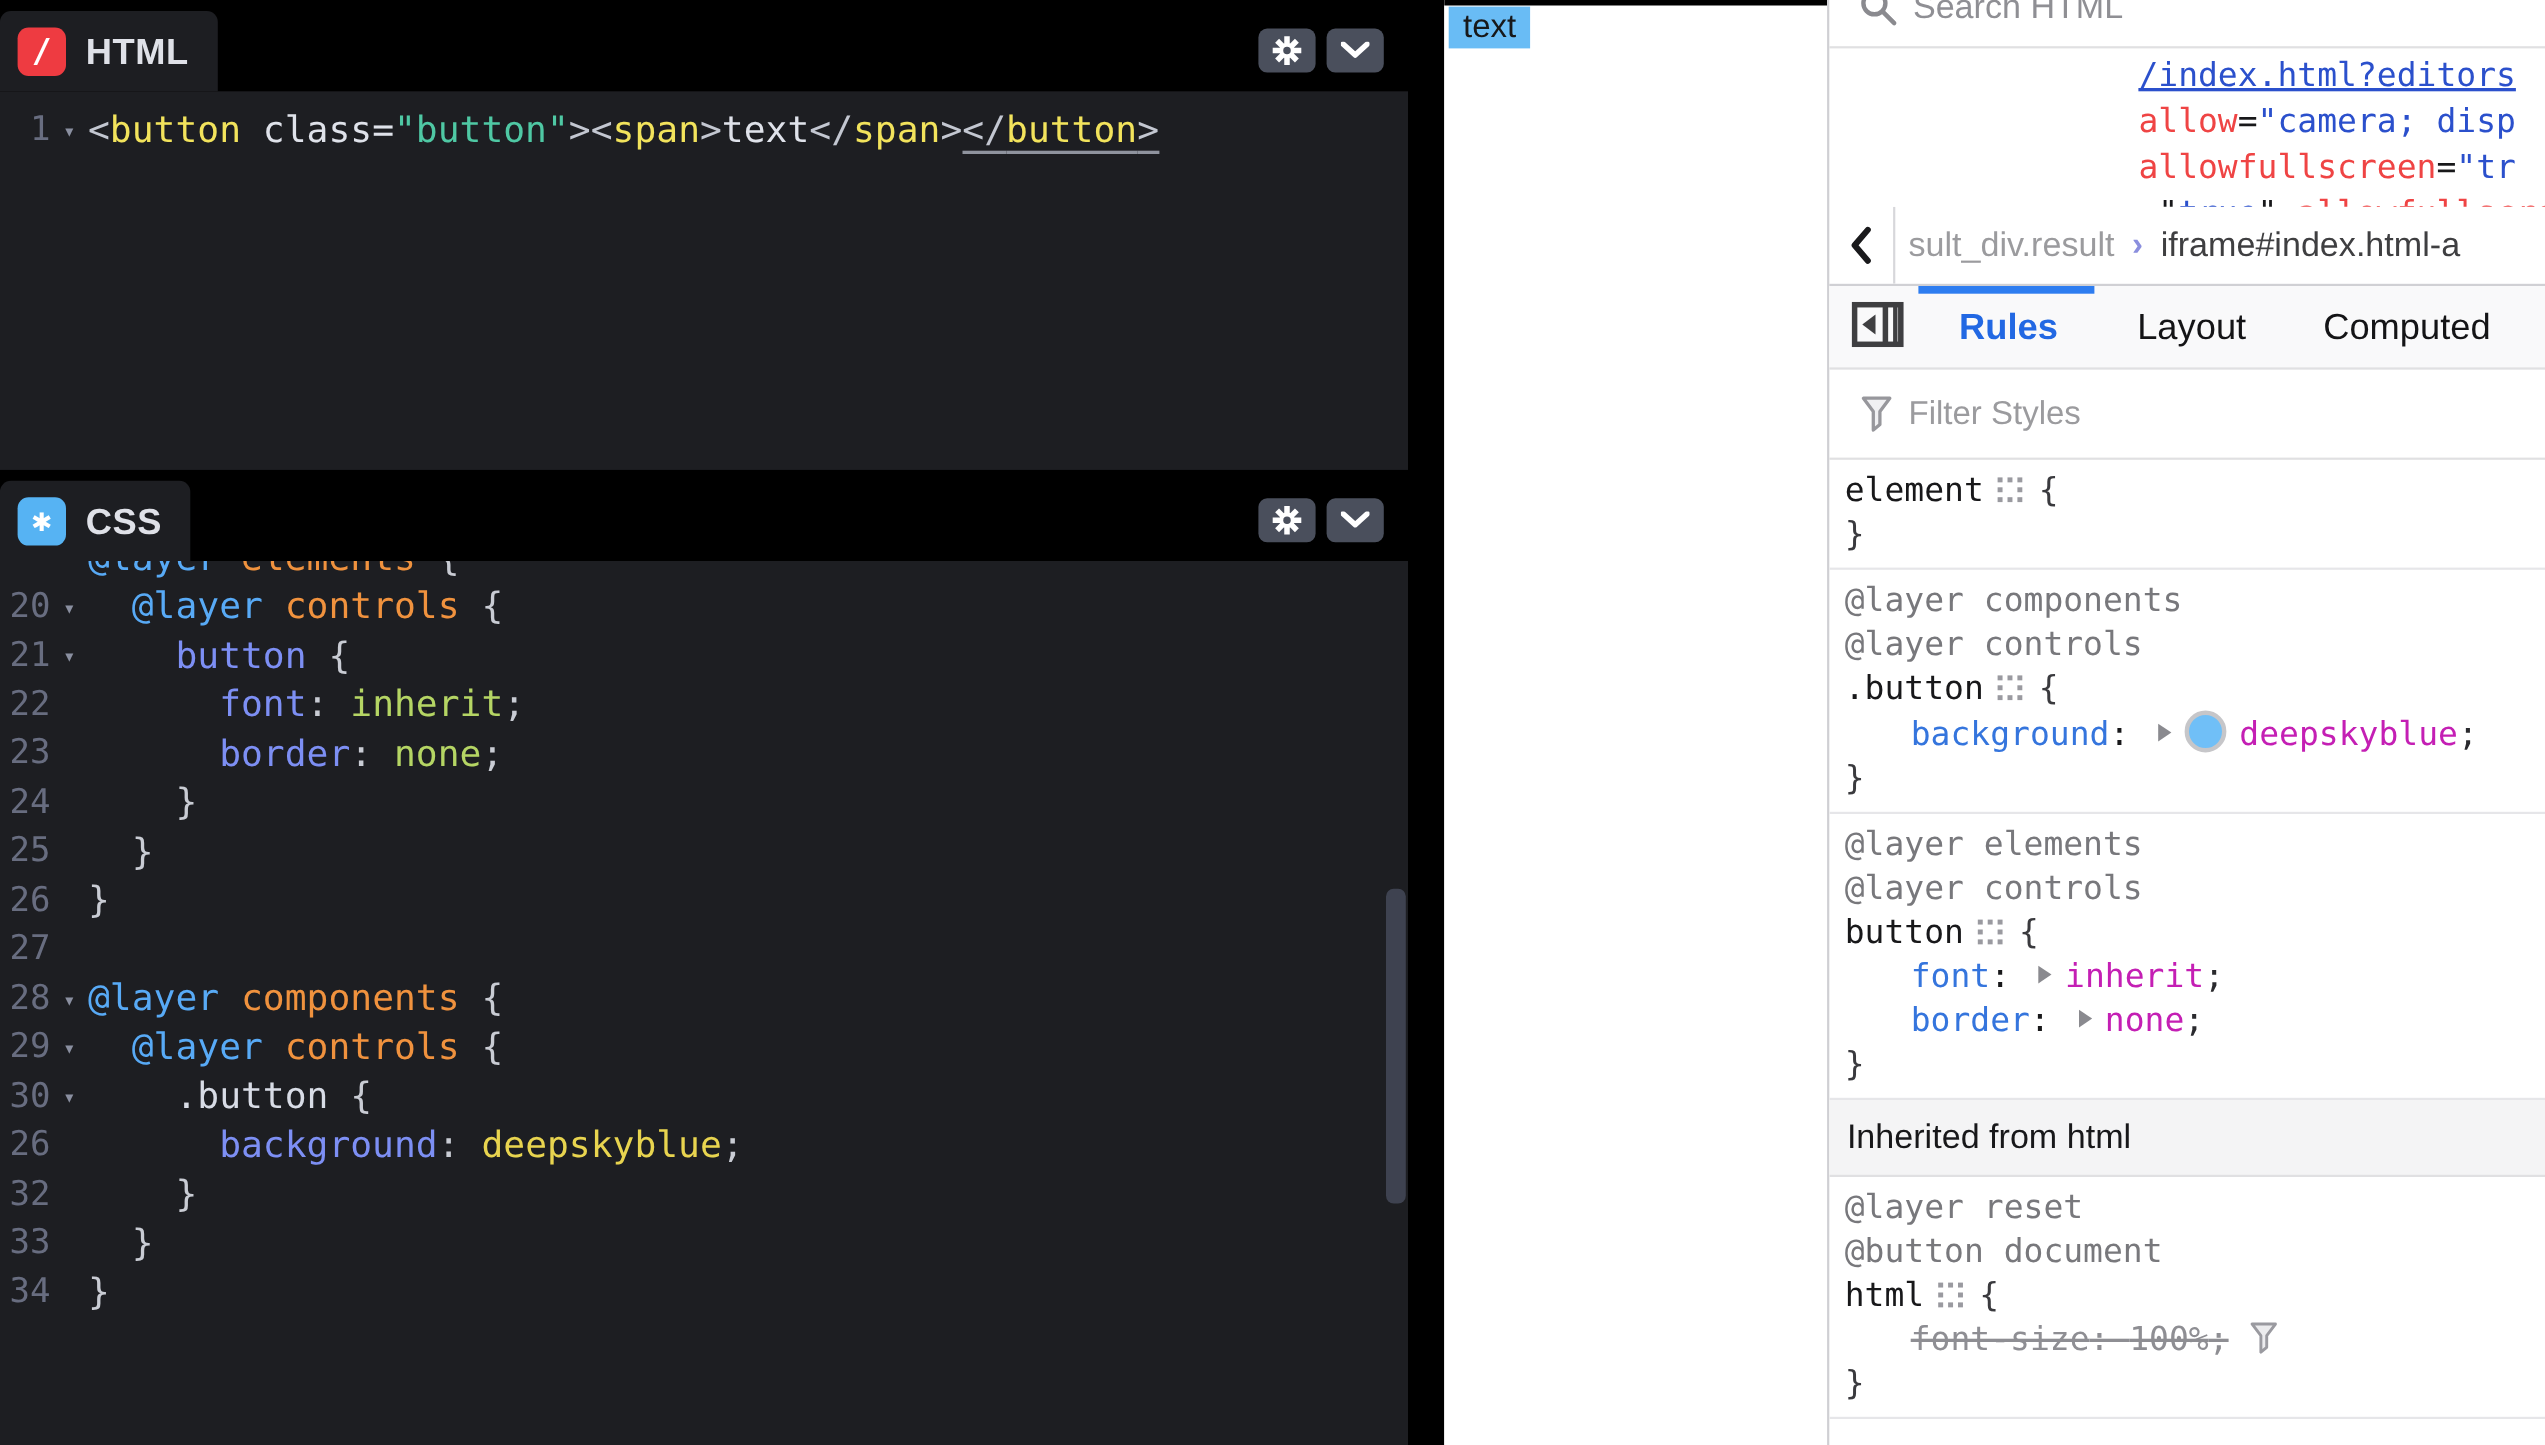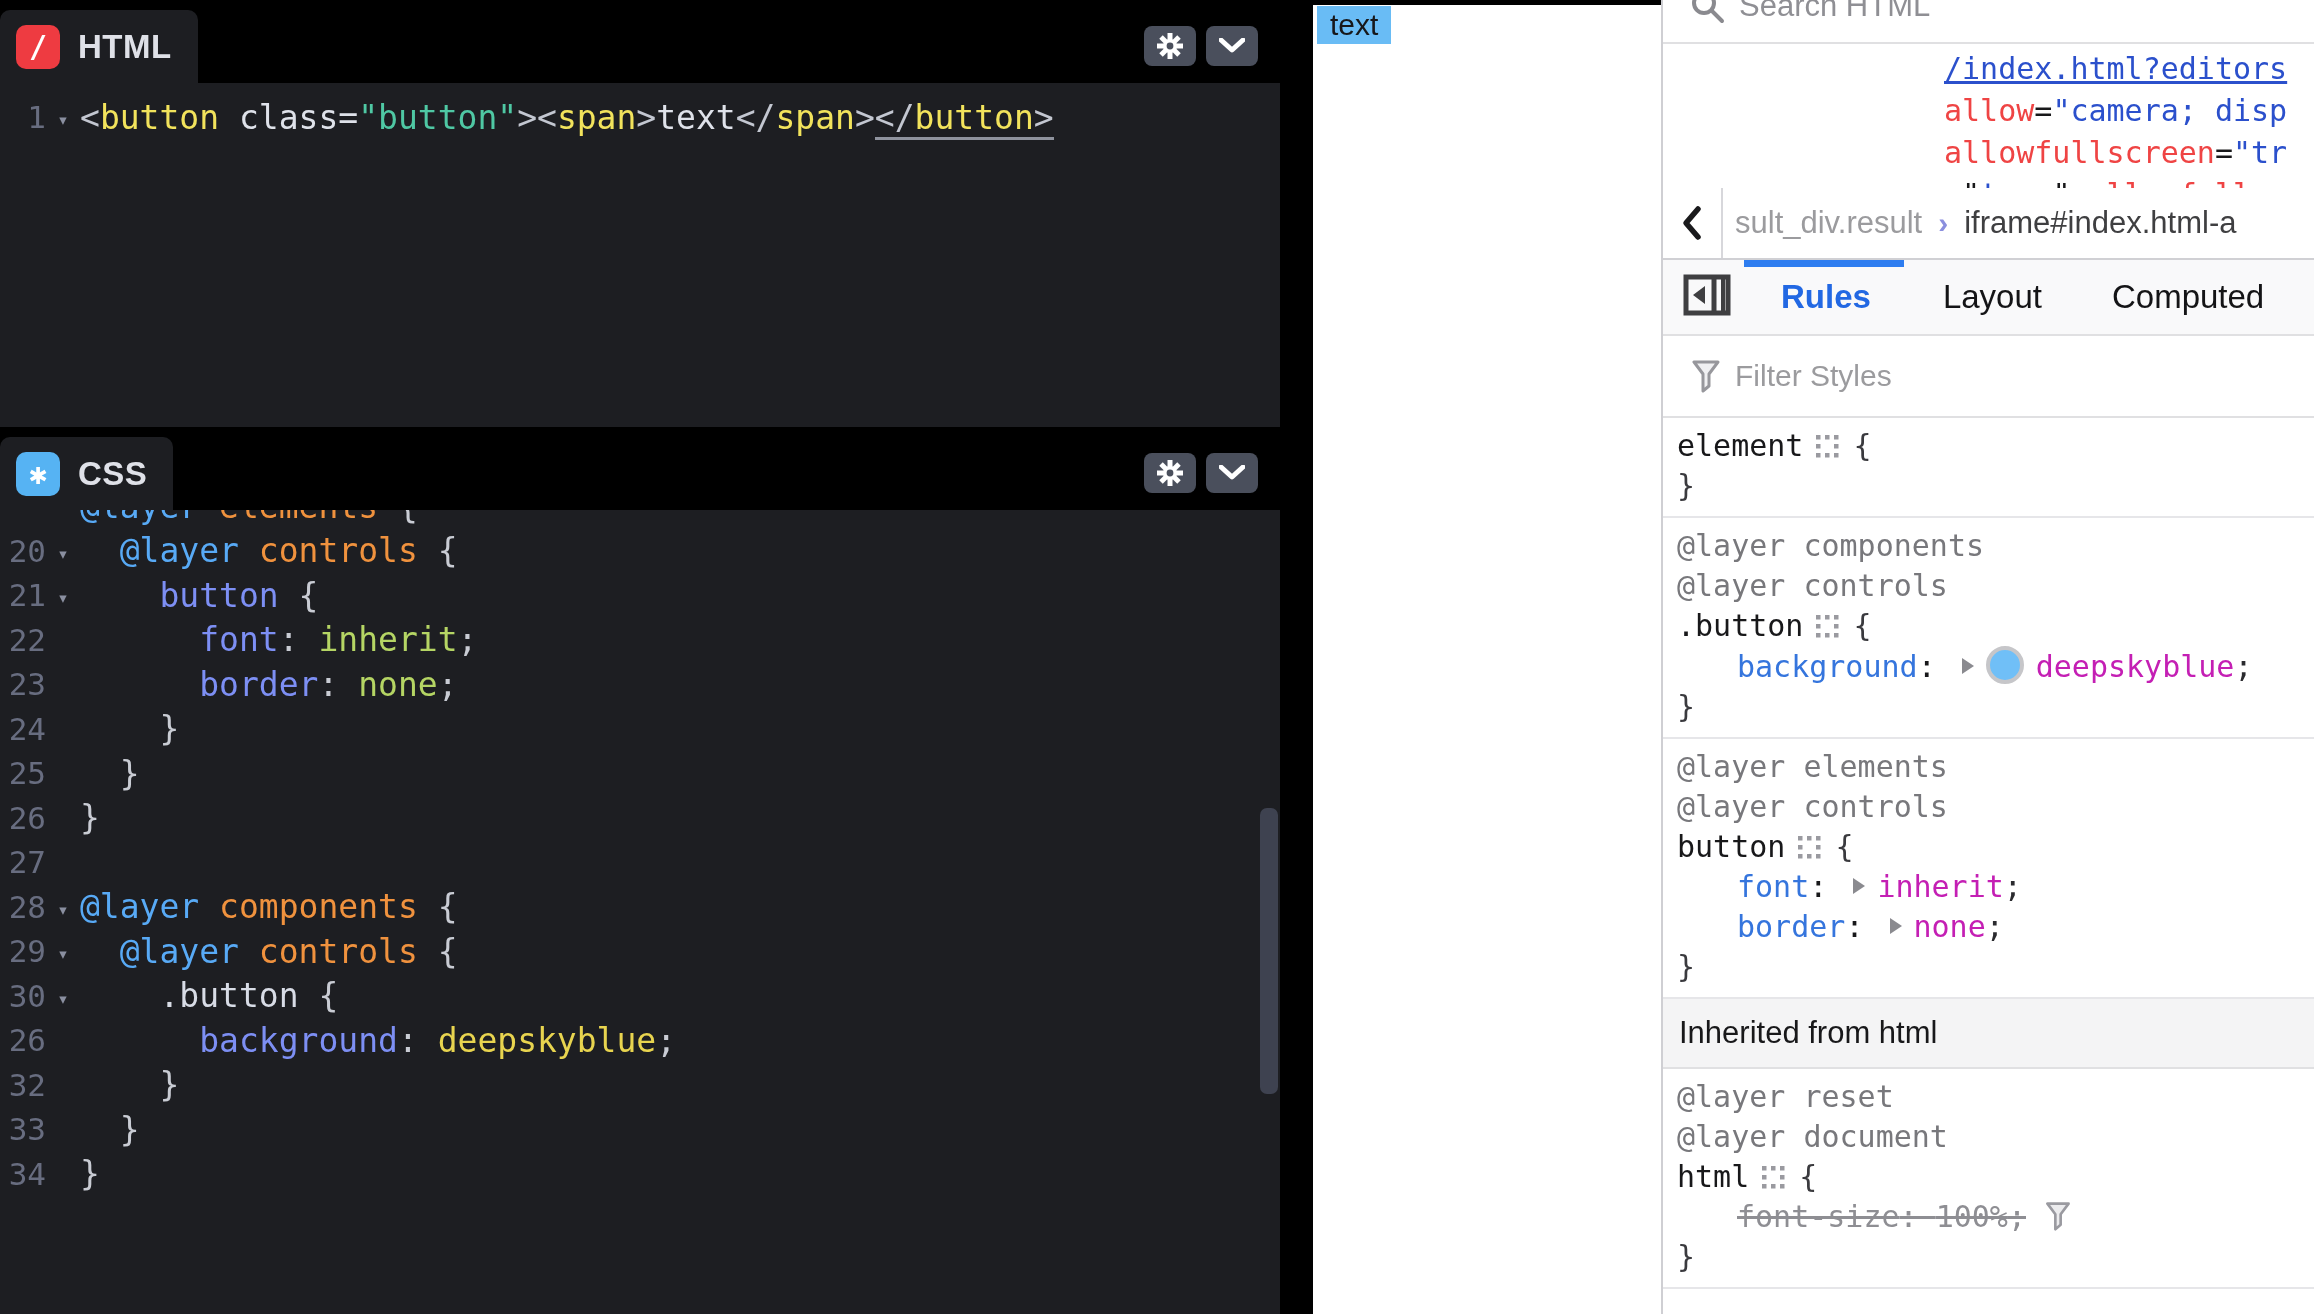--- a/index.html
+++ b/index.html
@@ -294,21 +294,21 @@
             <div class="r-line r-decl"><span><span class="r-prop">border</span><span class="r-colon">: </span></span><svg width="16" height="20" viewBox="0 0 16 20" class="tri-icon">
                 <polygon points="2,2 14,10 2,18" fill="#8a8a8f"></polygon>
               </svg><span><span class="r-value">none</span><span class="r-semi">;</span></span></div>
             <div class="r-line r-brace">}</div>
           </div>
         </div>
       <div class="dt-inherited">Inherited from html</div>
       <div id="rules-inherited">
           <div class="rule-sec">
             <div class="r-line r-layer">@layer reset</div>
-            <div class="r-line r-layer">@layer document</div>
+            <div class="r-line r-layer">@button document</div>
             <div class="r-line"><span class="r-sel">html</span><svg width="24" height="24" viewBox="0 0 24 24" class="dots-icon">
                 <rect x="1" y="1" width="4.5" height="4.5" fill="#9a9aa0"></rect>
                 <rect x="10" y="1" width="4.5" height="4.5" fill="#9a9aa0"></rect>
                 <rect x="19" y="1" width="4.5" height="4.5" fill="#9a9aa0"></rect>
                 <rect x="1" y="10" width="4.5" height="4.5" fill="#9a9aa0"></rect>
                 <rect x="19" y="10" width="4.5" height="4.5" fill="#9a9aa0"></rect>
                 <rect x="1" y="19" width="4.5" height="4.5" fill="#9a9aa0"></rect>
                 <rect x="10" y="19" width="4.5" height="4.5" fill="#9a9aa0"></rect>
                 <rect x="19" y="19" width="4.5" height="4.5" fill="#9a9aa0"></rect>
               </svg><span class="r-brace">{</span></div>

